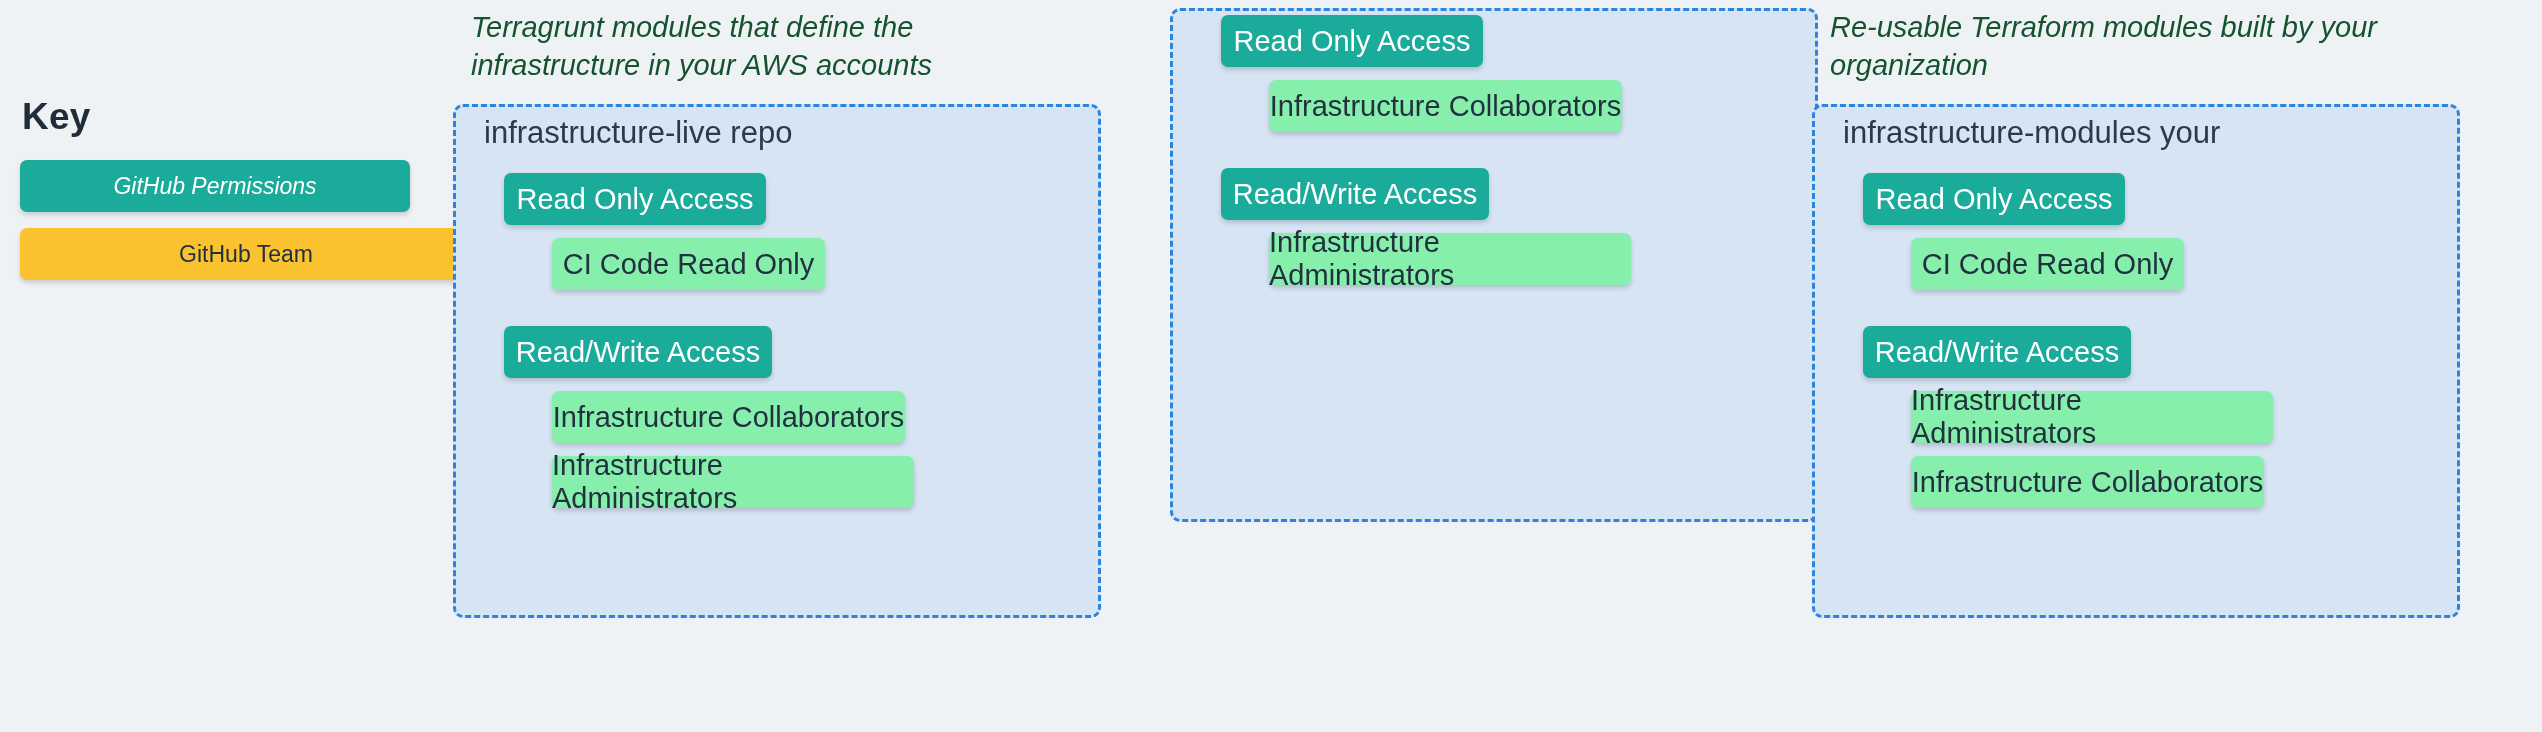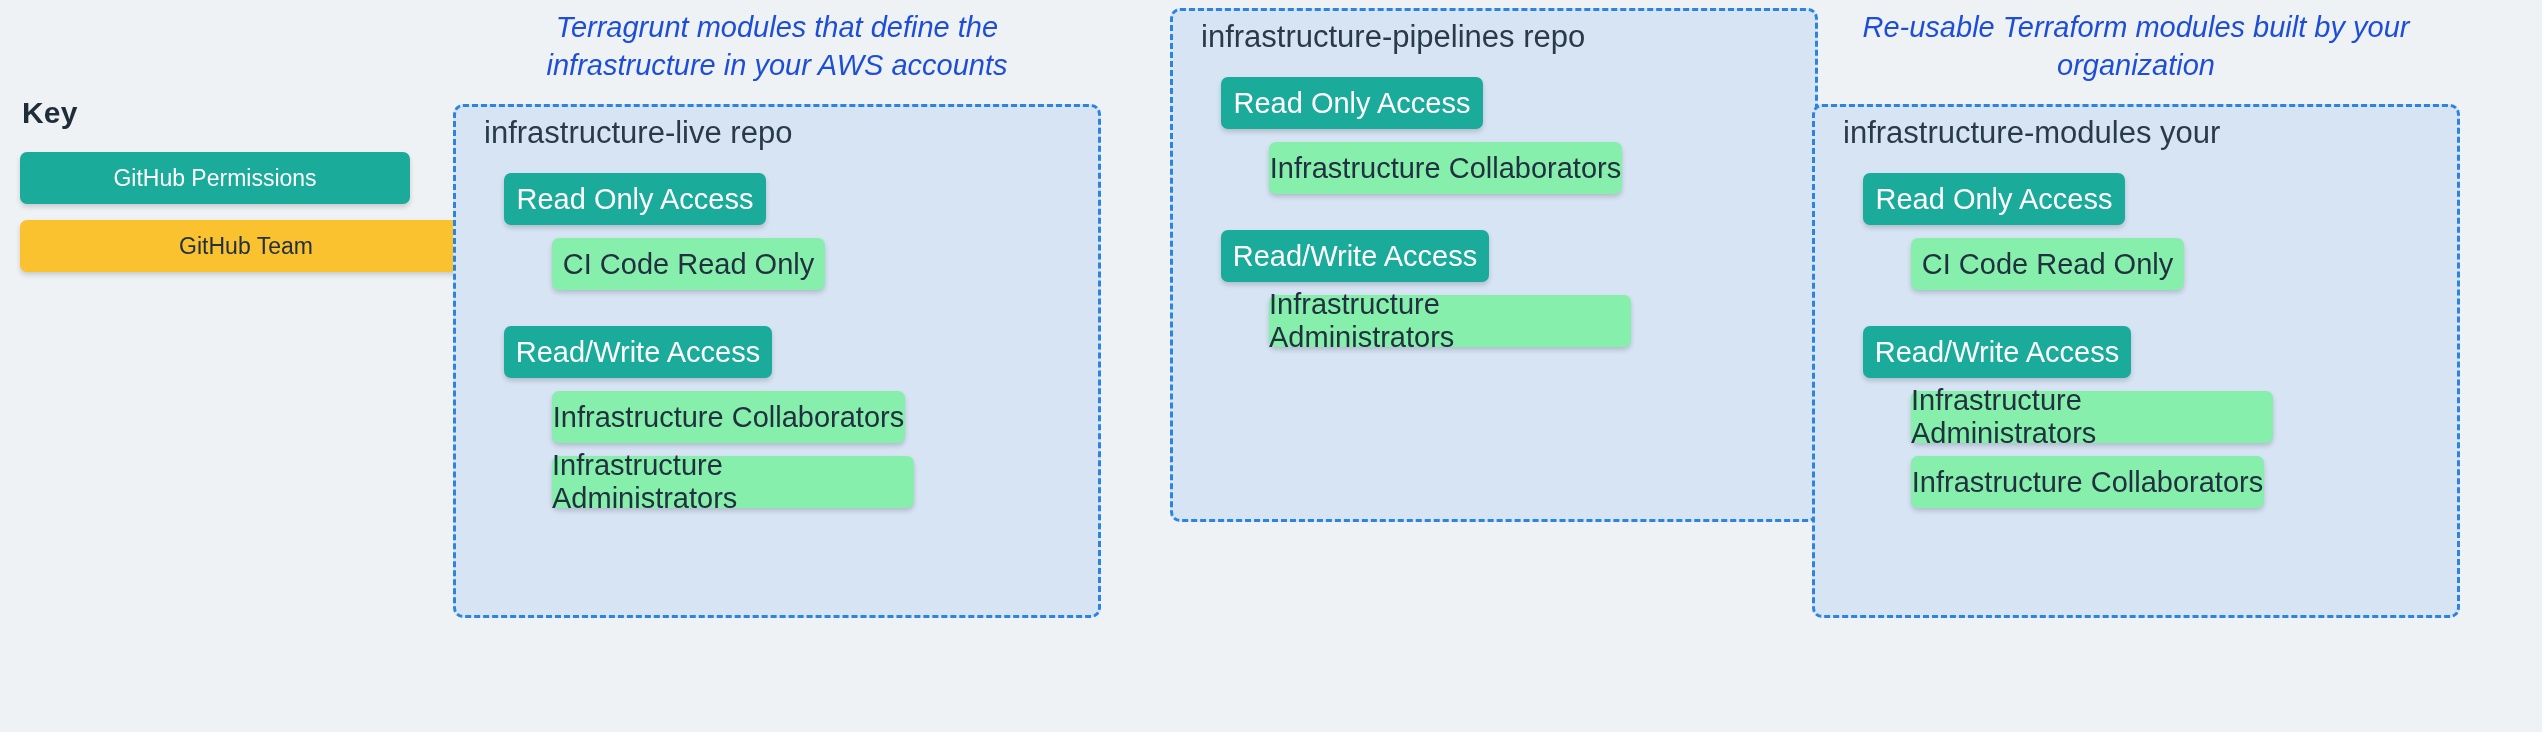--- a/index.html
+++ b/index.html
@@ -17,54 +17,54 @@
   }
 
   
   #key-section {
     position: absolute;
     left: 20px;
     top: 96px;
     width: 390px;
   }
   #key-title {
-    font-size: 30px;
+    font-size: 37px;
     font-weight: bold;
     color: #1f2d3a;
     margin: 0 0 22px 2px;
     letter-spacing: .2px;
   }
   .key-box {
     height: 52px;
     border-radius: 7px;
     display: flex;
     align-items: center;
     justify-content: center;
     font-size: 23px;
     margin-bottom: 16px;
     box-shadow: 0 3px 5px rgba(0,0,0,.16);
   }
-  .key-box.teal { background: #1aab9b; color: #ffffff; }
+  .key-box.teal { background: #1aab9b; color: #ffffff; font-style: italic; }
   .key-box.yellow { background: #f9c22e; color: #22313f; }
 
   
   .column {
     position: absolute;
     top: 8px;
   }
   #column-0 { left: 453px; width: 648px; }
   #column-1 { left: 1170px; width: 648px; }
   #column-2 { left: 1812px; width: 648px; }
 
   .column-caption {
     font-style: italic;
     font-size: 29px;
     line-height: 1.32;
-    text-align: center;
-    color: #1d4ed8;
+    text-align: left;
+    color: #14532d;
     padding: 0 18px 0 18px;
     margin: 0 0 16px 0;
     min-height: 80px;
   }
 
   .panel {
     border: 3px dashed #2b84dd;
     background: #d6e4f4;
     border-radius: 10px;
     height: 514px;
@@ -142,21 +142,20 @@
       </div>
       <div class="node team" style="width: 362px;">
         <span>Infrastructure Administrators</span>
       </div>
     </div>
   </div>
 </div>
 
 <div class="column" id="column-1">
   <div class="panel">
-    <div class="panel-title">infrastructure-pipelines repo</div>
 
     <div class="group">
       <div class="node perm" style="width: 262px;">
         <span>Read Only Access</span>
       </div>
       <div class="node team" style="width: 353px;">
         <span>Infrastructure Collaborators</span>
       </div>
     </div>
 

